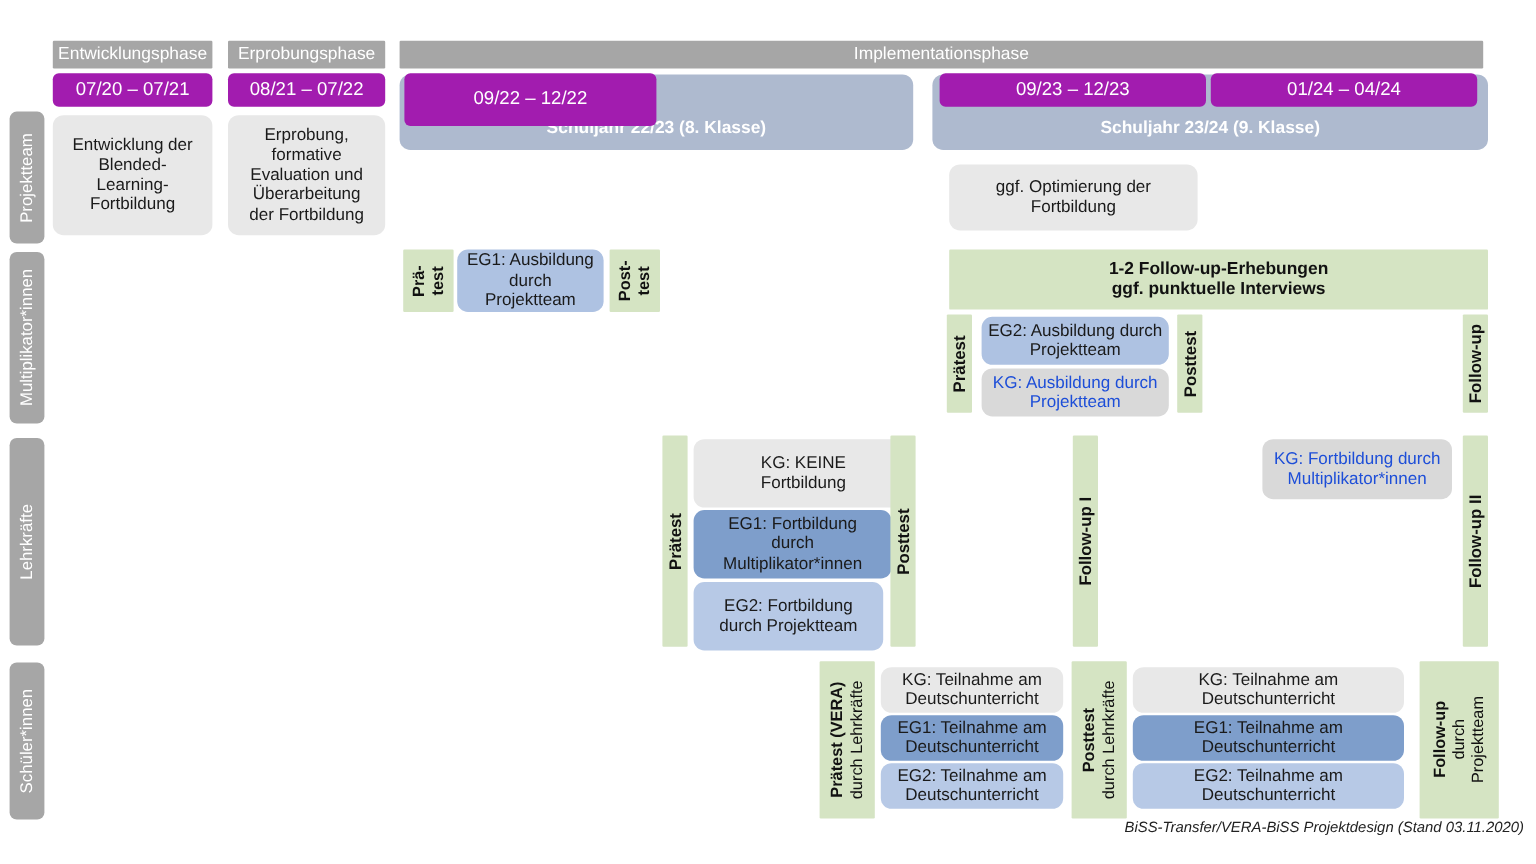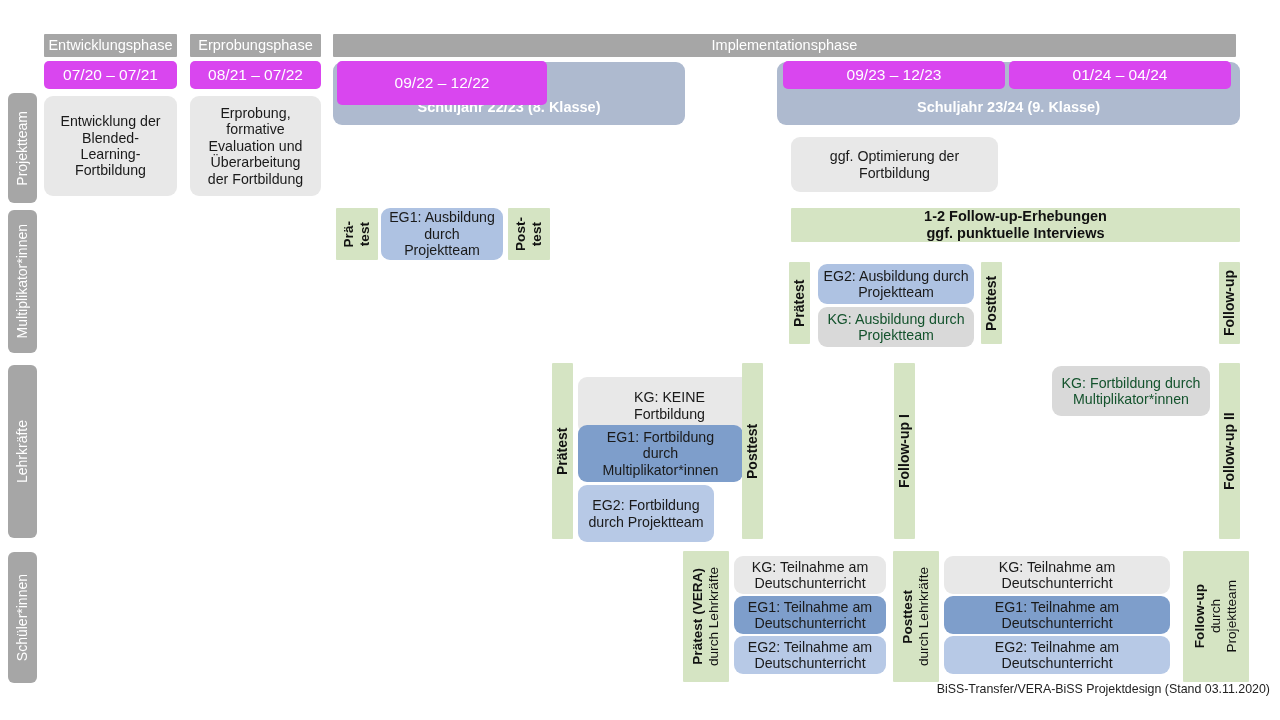--- a/index.html
+++ b/index.html
@@ -14,41 +14,41 @@
        justify-content:center;text-align:center;line-height:1.16;}
 
   
   .phase{
     background:#a6a6a6;color:#ffffff;font-size:14.5px;
     border-radius:1px;
   }
 
   
   .datepill{
-    background:#d946ef;color:#ffffff;font-size:15.5px;border-radius:5px;
+    background:#a21caf;color:#ffffff;font-size:15.5px;border-radius:5px;
   }
 
   
   .schuljahr{
     background:#aebacf;color:#ffffff;font-size:14.5px;font-weight:bold;
     border-radius:9px;align-items:flex-end;padding-bottom:9px;
   }
 
   
   .rowlabel{
     background:#a6a6a6;color:#ffffff;font-size:14px;border-radius:6px;
   }
   .rowlabel span{
     writing-mode:vertical-rl;transform:rotate(180deg);white-space:nowrap;
     display:block;
   }
 
   
   .grey-box{background:#e8e8e8;border-radius:9px;font-size:14.2px;color:#1a1a1a;}
-  .grey-box-s{background:#d9d9d9;border-radius:9px;font-size:14.2px;color:#14532d;}
+  .grey-box-s{background:#d9d9d9;border-radius:9px;font-size:14.2px;color:#1d4ed8;}
   .blue-dark{background:#7e9ecb;border-radius:9px;font-size:14.2px;color:#1a1a1a;}
   .blue-mid{background:#aec2e2;border-radius:9px;font-size:14.2px;color:#1a1a1a;}
   .blue-light{background:#b7c9e6;border-radius:9px;font-size:14.2px;color:#1a1a1a;}
 
   
   .green{background:#d5e4c3;border-radius:1px;color:#111111;}
   .green.vert{
     writing-mode:vertical-rl;transform:rotate(180deg);
     font-weight:bold;font-size:14px;white-space:nowrap;
     align-items:center;justify-content:center;
@@ -58,37 +58,37 @@
   }
   .green.vert2 .l1{writing-mode:vertical-rl;transform:rotate(180deg);font-weight:bold;white-space:nowrap;}
   .green.vert2 .l2{writing-mode:vertical-rl;transform:rotate(180deg);font-weight:normal;white-space:nowrap;}
   .green.horiz{font-weight:bold;font-size:14.5px;}
 
   .green.twoline{flex-direction:row;}
   .green.twoline .c{writing-mode:vertical-rl;transform:rotate(180deg);
       font-weight:bold;font-size:13.6px;white-space:nowrap;}
 
   .footer{
-    position:absolute;font-size:12.4px;color:#222;
+    position:absolute;font-style:italic;font-size:12.4px;color:#222;
     white-space:nowrap;text-align:right;
   }
   .ml{white-space:pre-line;}
 </style>
 </head>
 <body>
 
 <div class="canvas">
 
   <div class="box phase" style="left:44px;top:34px;width:133px;height:23px;">Entwicklungsphase</div>
 
   <div class="box phase" style="left:190px;top:34px;width:131px;height:23px;">Erprobungsphase</div>
 
   <div class="box phase" style="left:333px;top:34px;width:903px;height:23px;">Implementationsphase</div>
 
-  <div class="box schuljahr" style="left:333px;top:62px;width:352px;height:63px;">Schuljahr 22/23 (8. Klasse)</div>
+  <div class="box schuljahr" style="left:333px;top:62px;width:428px;height:63px;">Schuljahr 22/23 (8. Klasse)</div>
 
   <div class="box schuljahr" style="left:777px;top:62px;width:463px;height:63px;">Schuljahr 23/24 (9. Klasse)</div>
 
   <div class="box datepill" style="left:44px;top:61px;width:133px;height:28px;">07/20 – 07/21</div>
 
   <div class="box datepill" style="left:190px;top:61px;width:131px;height:28px;">08/21 – 07/22</div>
 
   <div class="box datepill" style="left:337px;top:61px;width:210px;height:44px;">09/22 – 12/22</div>
 
 
@@ -133,45 +133,45 @@
 
   <div class="box blue-mid ml" style="left:381px;top:208px;width:122px;height:52px;">EG1: Ausbildung
 durch
 Projektteam</div>
 
   <div class="box green twoline" style="left:508px;top:208px;width:42px;height:52px;">
     <span class="c">Post-</span>
     <span class="c">test</span>
   </div>
 
-  <div class="box green horiz ml" style="left:791px;top:208px;width:449px;height:34px;">1-2 Follow-up-Erhebungen
+  <div class="box green horiz ml" style="left:791px;top:208px;width:449px;height:50px;">1-2 Follow-up-Erhebungen
 ggf. punktuelle Interviews</div>
 
   <div class="box green vert" style="left:789px;top:262px;width:21px;height:82px;">Prätest</div>
 
   <div class="box blue-mid ml" style="left:818px;top:264px;width:156px;height:40px;">EG2: Ausbildung durch
 Projektteam</div>
 
   <div class="box grey-box-s ml" style="left:818px;top:307px;width:156px;height:40px;">KG: Ausbildung durch
 Projektteam</div>
 
   <div class="box green vert" style="left:981px;top:262px;width:21px;height:82px;">Posttest</div>
 
   <div class="box green vert" style="left:1219px;top:262px;width:21px;height:82px;">Follow-up</div>
 
   <div class="box green vert" style="left:552px;top:363px;width:21px;height:176px;">Prätest</div>
 
-  <div class="box grey-box ml" style="left:578px;top:366px;width:183px;height:57px;margin-top:11px;">KG:  KEINE
+  <div class="box grey-box ml" style="left:578px;top:366px;width:183px;height:57px;">KG:  KEINE
 Fortbildung</div>
 
   <div class="box blue-dark ml" style="left:578px;top:425px;width:165px;height:57px;">EG1: Fortbildung
 durch
 Multiplikator*innen</div>
 
-  <div class="box blue-light ml" style="left:578px;top:485px;width:136px;height:57px;">EG2: Fortbildung
+  <div class="box blue-light ml" style="left:578px;top:485px;width:158px;height:57px;">EG2: Fortbildung
 durch Projektteam</div>
 
   <div class="box green vert" style="left:742px;top:363px;width:21px;height:176px;">Posttest</div>
 
   <div class="box green vert" style="left:894px;top:363px;width:21px;height:176px;">Follow-up I</div>
 
   <div class="box grey-box-s ml" style="left:1052px;top:366px;width:158px;height:50px;">KG: Fortbildung durch
 Multiplikator*innen</div>
 
   <div class="box green vert" style="left:1219px;top:363px;width:21px;height:176px;">Follow-up II</div>

